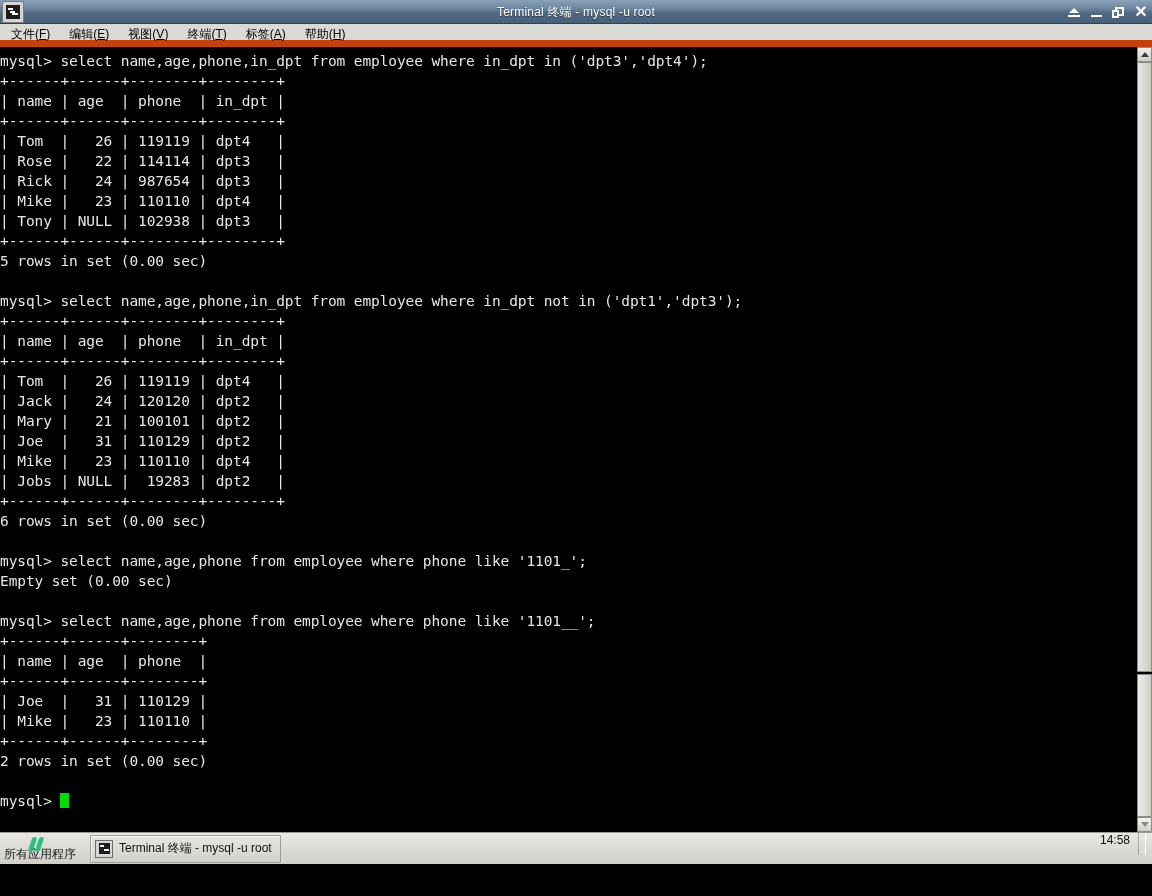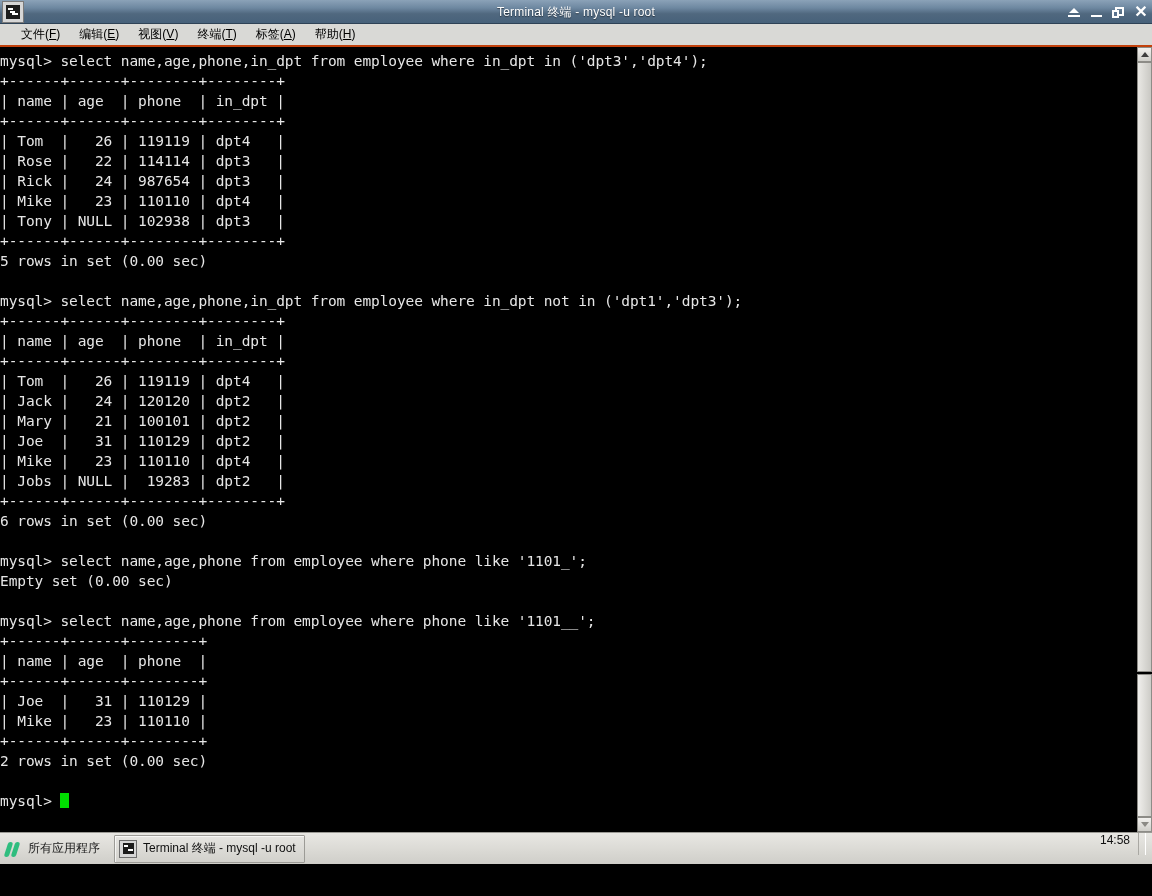--- a/index.html
+++ b/index.html
@@ -139,25 +139,24 @@
     width: 14px;
   }
 
   
   .menubar {
     position: absolute;
     left: 0; top: 24px;
     width: 1152px;
     height: 23px;
     background: #d9d9d6;
-    border-bottom: 2px solid #c2410c;
+    border-bottom: 7px solid #c2410c;
     display: flex;
     align-items: flex-start;
     box-sizing: border-box;
-    padding-left: 10px;
   }
   .menu-item {
     font-size: 12px;
     color: #000000;
     padding: 2px 8px;
     margin-left: 3px;
     cursor: default;
     white-space: nowrap;
   }
   .menu-item .acc {
@@ -266,20 +265,21 @@
     display: flex;
     align-items: center;
     box-sizing: border-box;
   }
   .start-btn {
     display: flex;
     align-items: center;
     height: 28px;
     padding: 0 8px 0 4px;
     cursor: default;
+    flex-direction: column;
   }
   .logo-icon {
     width: 18px;
     height: 18px;
     margin-right: 6px;
     position: relative;
   }
   .logo-icon span {
     position: absolute;
     width: 5px;

